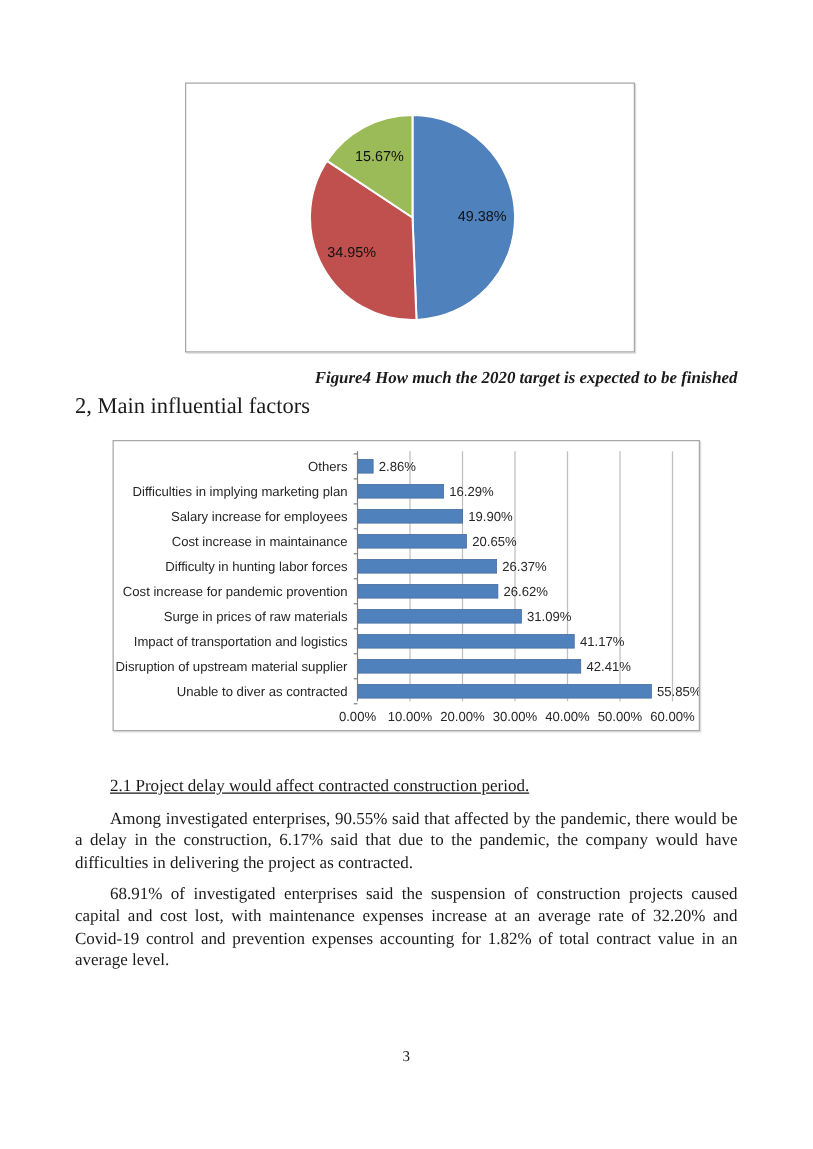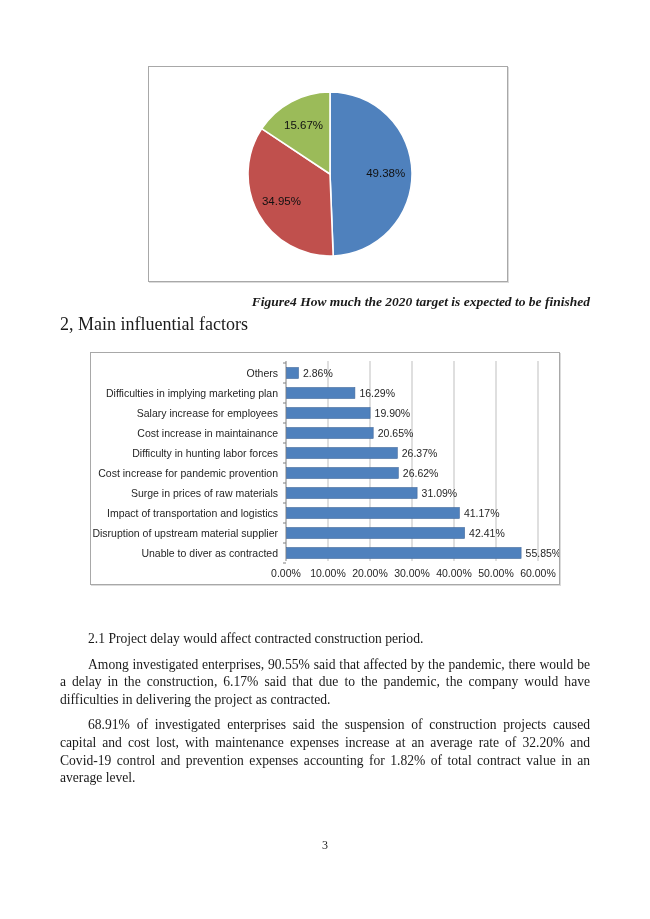--- a/index.html
+++ b/index.html
@@ -12,21 +12,21 @@
   .chart-frame svg{display:block;}
 
   .caption{position:absolute;left:60px;width:530px;text-align:right;font-style:italic;font-size:13.5px;line-height:16px;font-weight:bold;}
   #cap4{top:294px;}
   #cap5{top:597px;}
 
   .heading{position:absolute;left:60px;top:316px;font-weight:normal;font-size:18px;line-height:17px;}
 
   .body-text{position:absolute;left:60px;top:614px;width:530px;font-size:13.6px;line-height:17.6px;text-align:justify;}
   .body-text p{margin:8px 0 0 0;text-indent:28px;}
-  .body-text p:first-child{margin-top:16px;}
+  .body-text p:first-child{margin-top:6px;text-decoration:underline;}
 
   .page-num{position:absolute;left:0;top:838px;width:650px;text-align:center;font-size:12px;}
 </style>
 </head>
 <body>
 
 <div class="page">
 
   <div class="chart-frame" id="pie-frame">
     <svg id="pie-svg" width="358" height="214" viewBox="0 0 358 214">

